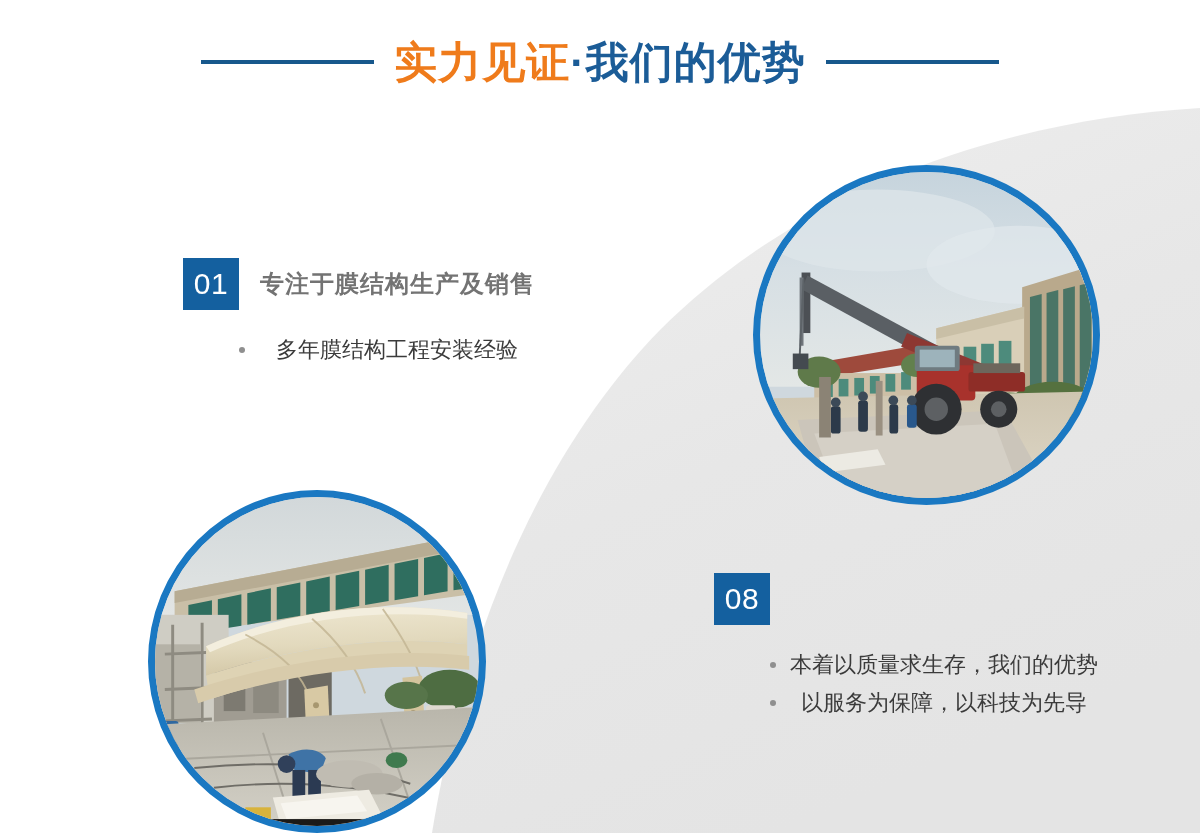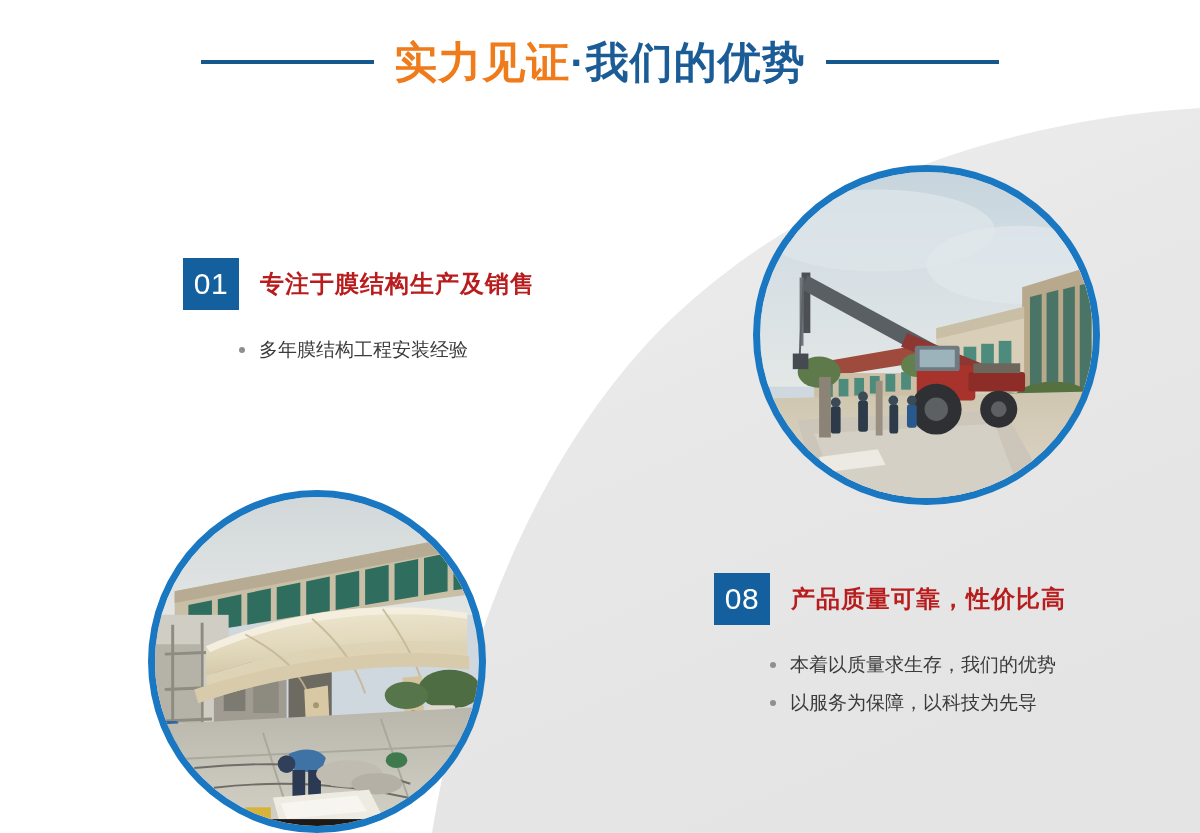--- a/index.html
+++ b/index.html
@@ -77,37 +77,38 @@
     font-weight: normal;
     display: flex;
     align-items: center;
     justify-content: center;
     letter-spacing: 0.5px;
     flex: none;
   }
   .feature-title {
     font-size: 24px;
     font-weight: bold;
-    color: #b91c1c;
+    color: #737373;
     white-space: nowrap;
     letter-spacing: 1px;
   }
   .bullets {
     margin: 24px 0 0 0;
     padding: 0;
     list-style: none;
   }
   .bullets li {
     position: relative;
     padding-left: 24px;
-    font-size: 19px;
+    font-size: 22px;
     line-height: 32px;
     color: #3b3b3b;
     margin-bottom: 6px;
     max-width: 430px;
+    text-align: center;
   }
   .bullets li .dot {
     position: absolute;
     left: 4px;
     top: 13px;
     width: 6px;
     height: 6px;
     border-radius: 50%;
     background: #8f8f8f;
   }
@@ -377,21 +378,20 @@
       <polygon points="128,312 206,304 216,320 134,328" fill="#f7f5ef"></polygon>
       <rect x="92" y="316" width="26" height="12" fill="#d8b33c"></rect>
 
       <rect x="80" y="328" width="180" height="10" fill="#1b1a18"></rect>
     </svg>
   </div>
 
   <div class="feature" id="feature-02">
     <div class="feature-head">
       <div class="badge">08</div>
-      <div class="feature-title">产品质量可靠，性价比高</div>
     </div>
     <ul class="bullets">
       <li><span class="dot"></span><span>本着以质量求生存，我们的优势</span></li>
       <li><span class="dot"></span><span>以服务为保障，以科技为先导</span></li>
     </ul>
   </div>
 
 </div>
 
 </body></html>

